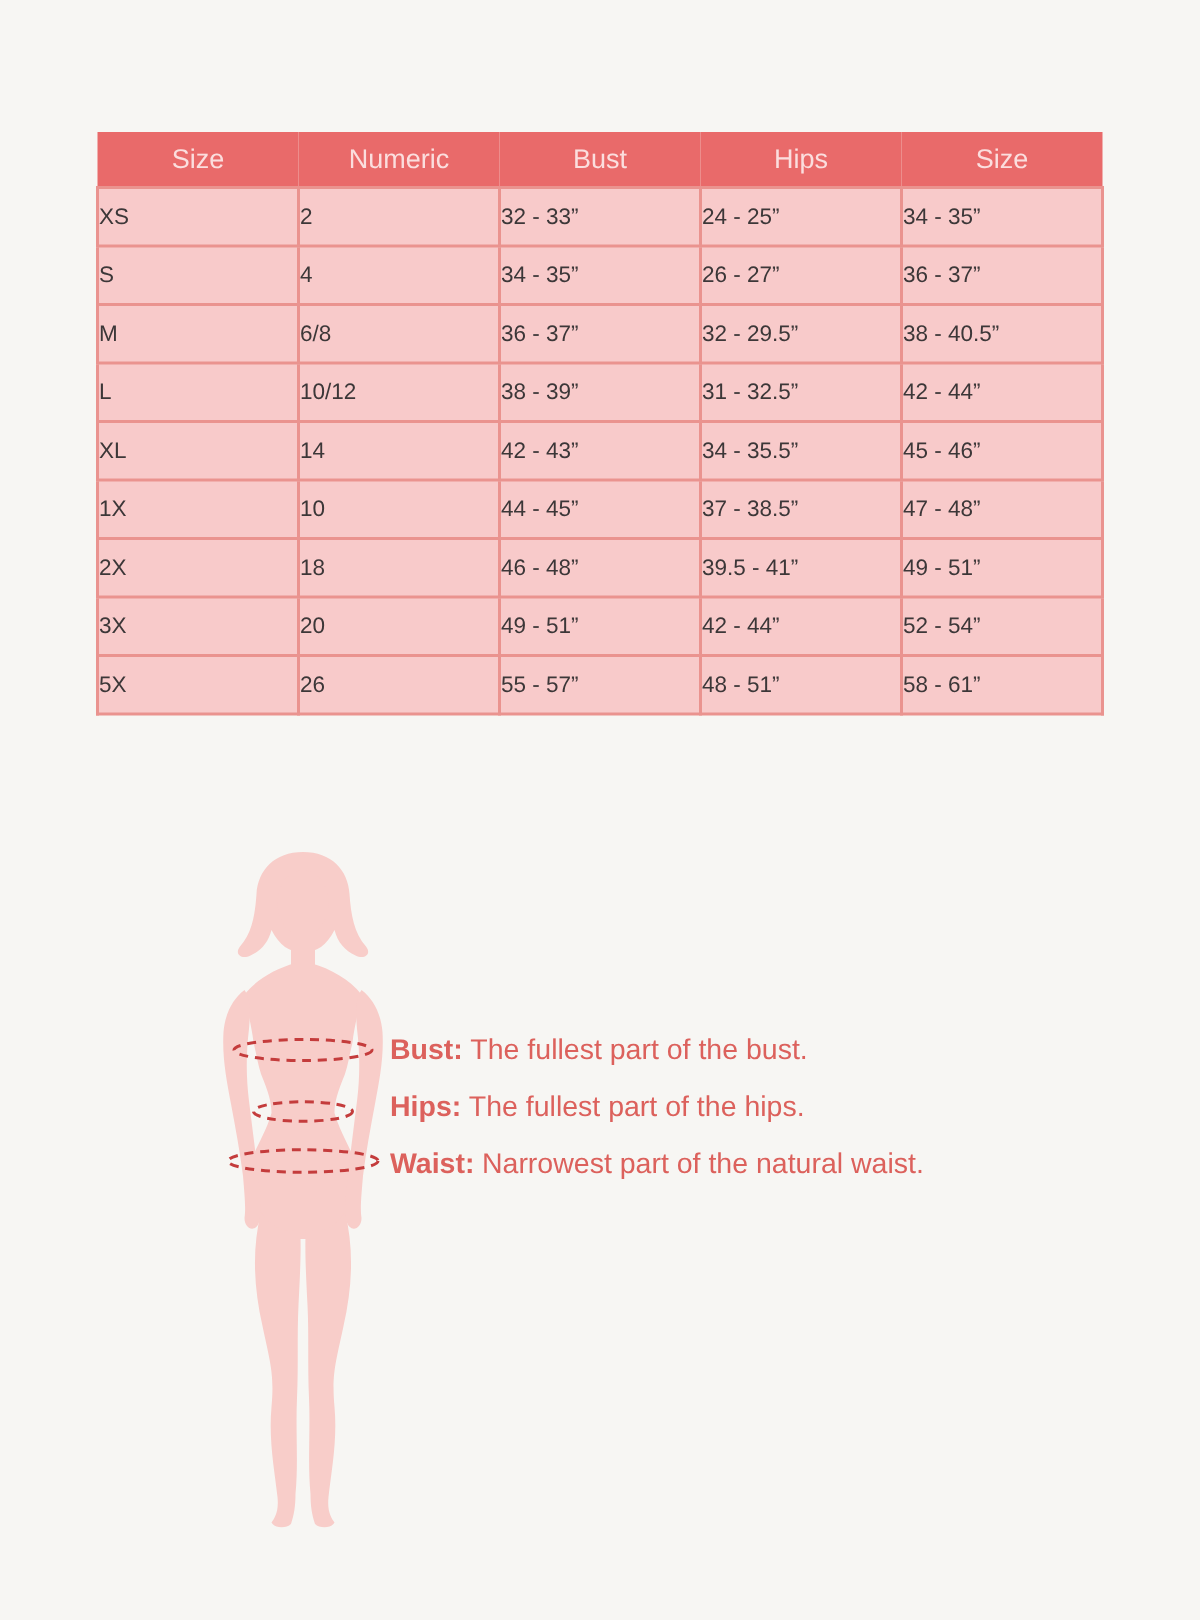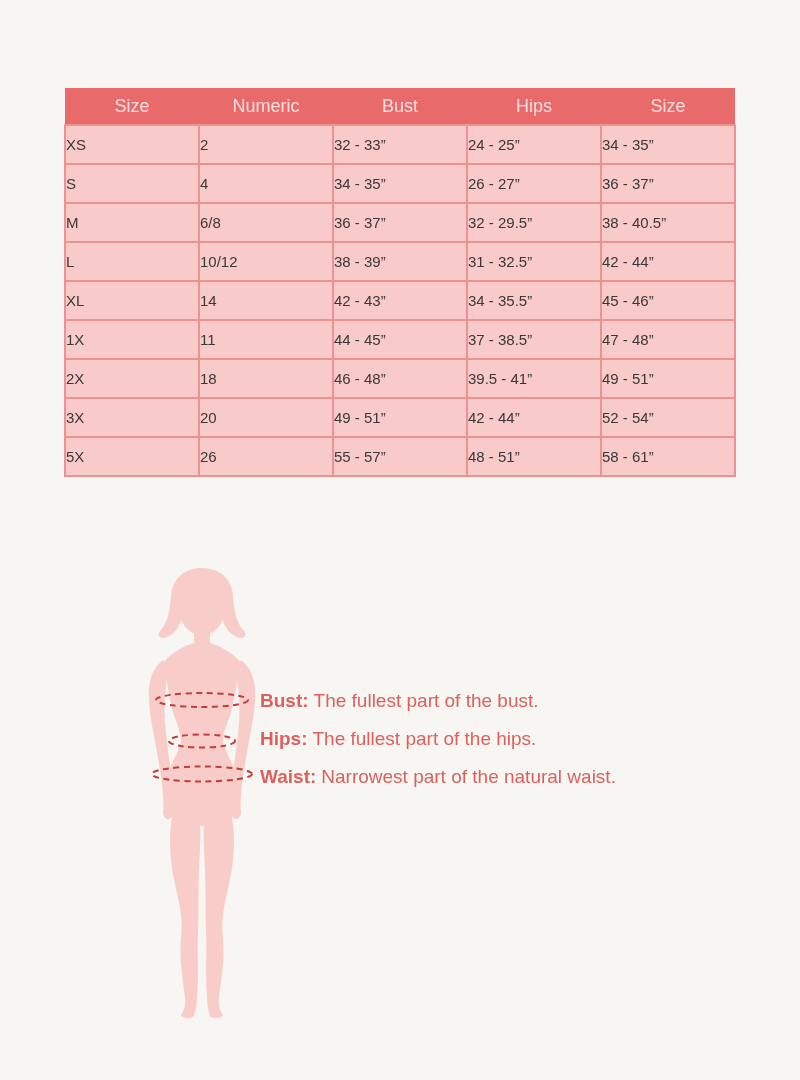--- a/index.html
+++ b/index.html
@@ -107,21 +107,21 @@
         </tr>
         <tr>
           <td>XL</td>
           <td>14</td>
           <td>42 - 43”</td>
           <td>34 - 35.5”</td>
           <td>45 - 46”</td>
         </tr>
         <tr>
           <td>1X</td>
-          <td>11</td>
+          <td>10</td>
           <td>44 - 45”</td>
           <td>37 - 38.5”</td>
           <td>47 - 48”</td>
         </tr>
         <tr>
           <td>2X</td>
           <td>18</td>
           <td>46 - 48”</td>
           <td>39.5 - 41”</td>
           <td>49 - 51”</td>

